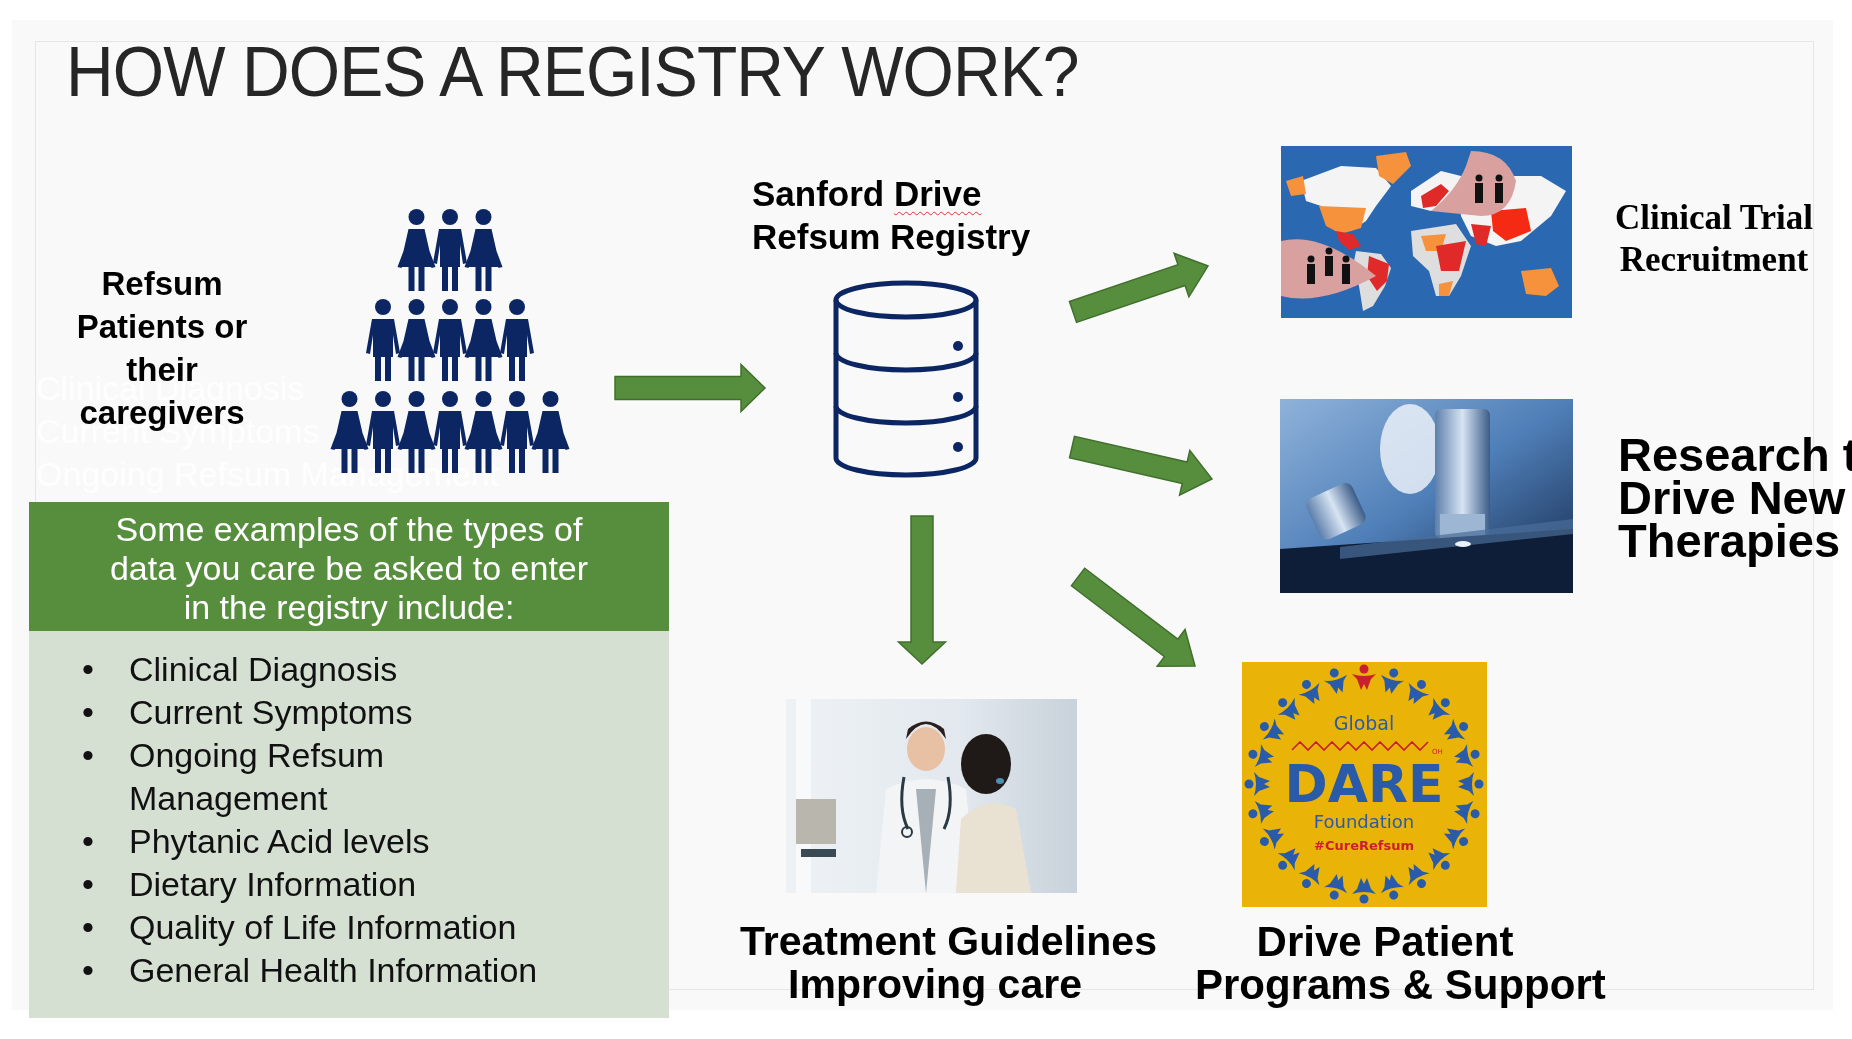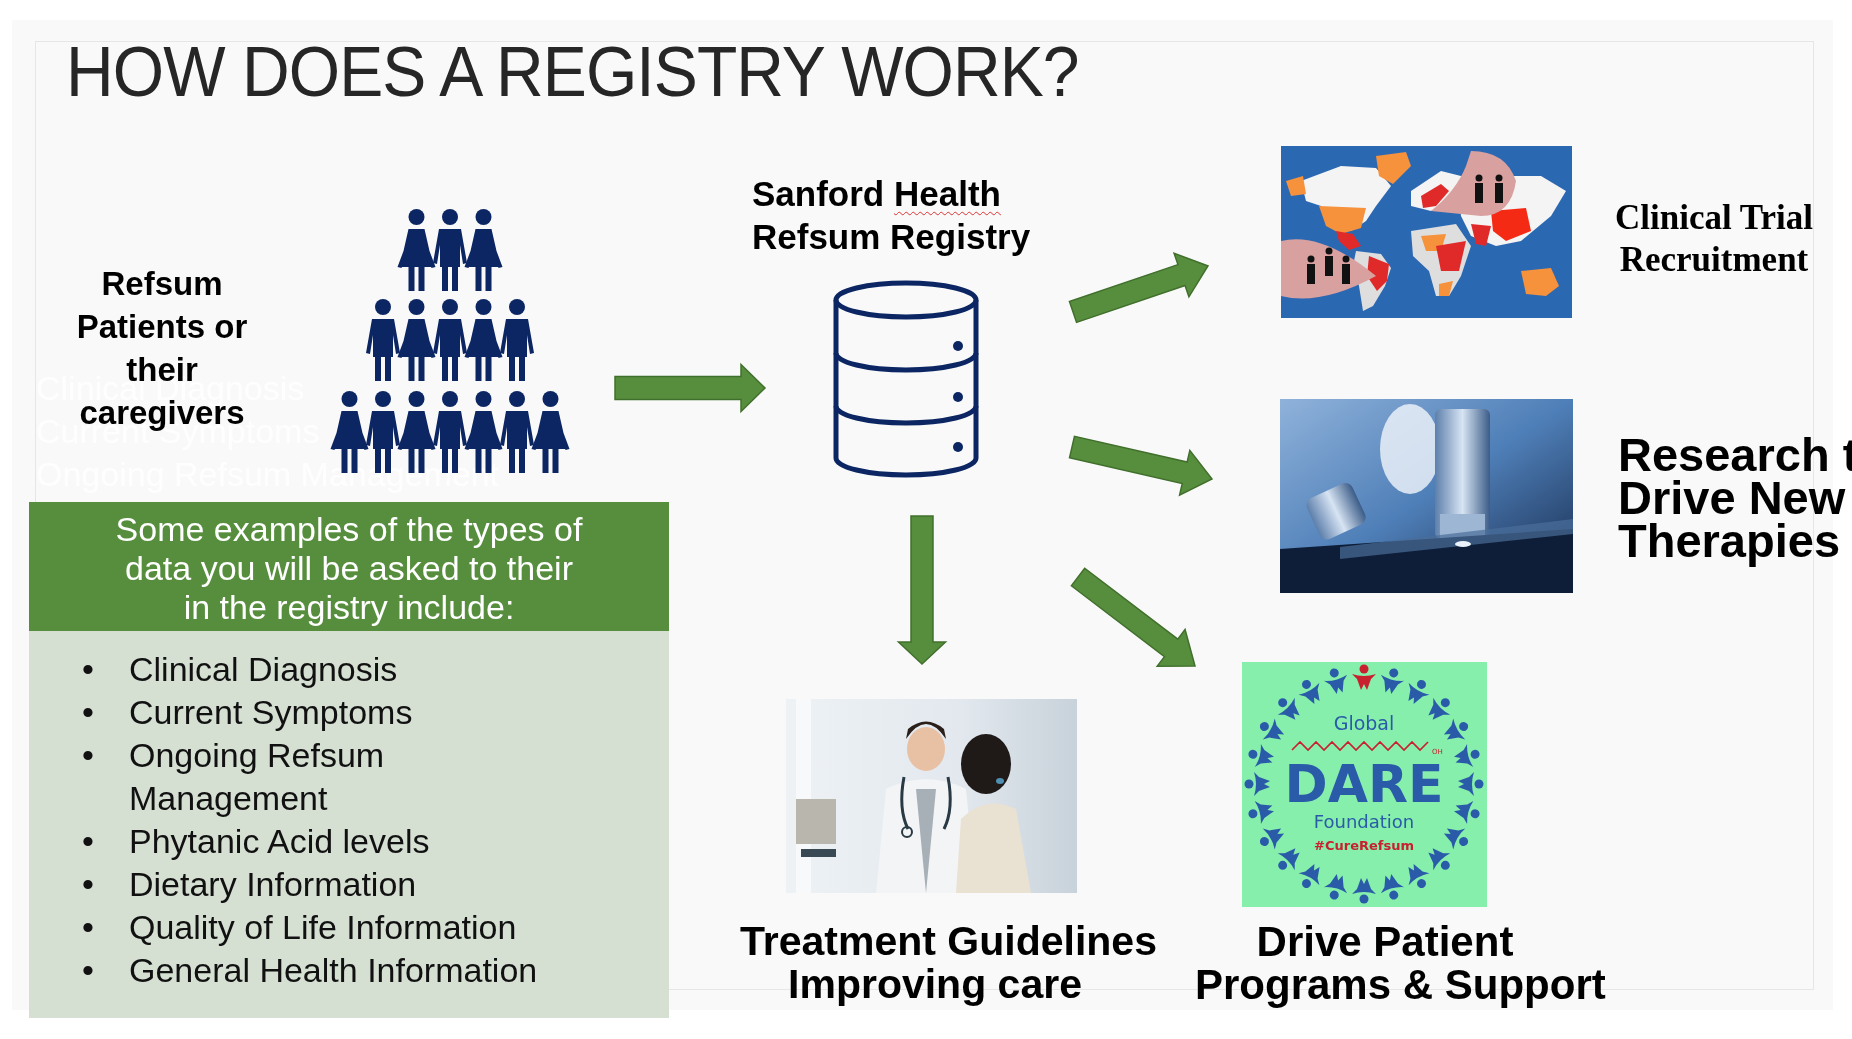--- a/index.html
+++ b/index.html
@@ -23,21 +23,21 @@
   #data-box-header { left:0; top:0; width:640px; height:129px; background:#578e3e; color:#fff; text-align:center;
                      font-size:34px; line-height:39px; padding-top:8px; box-sizing:border-box; }
   #data-list { left:0; top:146px; margin:0; padding:0; list-style:none; }
   #data-list li { position:relative; padding-left:100px; font-size:34px; line-height:43px; color:#111; white-space:nowrap; }
   #data-list li .bullet { position:absolute; left:53px; top:0; }
   #data-list li .cont { display:block; }
   .photo { position:absolute; overflow:hidden; }
   #map-image { left:1281px; top:146px; width:291px; height:172px; }
   #microscope-image { left:1280px; top:399px; width:293px; height:194px; }
   #doctor-image { left:786px; top:699px; width:291px; height:194px; }
-  #dare-logo { left:1242px; top:662px; width:245px; height:245px; background:#86efac; }
+  #dare-logo { left:1242px; top:662px; width:245px; height:245px; background:#eab308; }
 </style>
 </head>
 <body>
 
 <div id="slide-bg" class="abs"></div>
 <div id="slide-frame" class="abs"></div>
 
 <div id="title" class="abs">HOW DOES A REGISTRY WORK?</div>
 
 <div id="ghost-text" class="abs">
@@ -158,21 +158,21 @@
     </g>
   <g id="arrow-diag-down">
       <polygon points="1071.3402901483828,585.7548994678564 1164.4632915996835,656.5920544179911 1157.1981535797374,666.1428538374709 1195,666 1185.047849322864,629.5314560627986 1177.782711302918,639.0822554822784 1084.6597098516172,568.2451005321436" fill="#578e3e" stroke="#41702c" stroke-width="1.5"></polygon>
     </g>
   <g id="arrow-down">
       <polygon points="911,516 911,642 898.5,642 922,664 945.5,642 933,642 933,516" fill="#578e3e" stroke="#41702c" stroke-width="1.5"></polygon>
     </g>
 </svg>
 
 <div id="registry-label" class="abs bold-label">
-  <div><span>Sanford </span><span class="underline">Health</span></div>
+  <div><span>Sanford </span><span class="underline">Drive</span></div>
   <div>Refsum Registry</div>
 </div>
 
 <svg class="abs" style="left:830px;top:280px" width="152" height="200" viewBox="0 0 152 200">
   <g fill="none" stroke="#0b2663" stroke-width="5">
     <ellipse cx="76" cy="20" rx="70" ry="17"></ellipse>
     <path d="M6 20 V178 A70 17 0 0 0 146 178 V20"></path>
     <path d="M6 73 A70 17 0 0 0 146 73"></path>
     <path d="M6 126 A70 17 0 0 0 146 126"></path>
   </g>
@@ -403,21 +403,21 @@
 </div>
 
 <div id="support-label" class="abs bold-label">
   <div>Drive Patient</div>
   <div>Programs &amp; Support</div>
 </div>
 
 <div id="data-box" class="abs">
   <div id="data-box-header" class="abs">
     <div>Some examples of the types of</div>
-    <div>data you will be asked to their</div>
+    <div>data you care be asked to enter</div>
     <div>in the registry include:</div>
   </div>
   <ul id="data-list" class="abs">
       <li>
         <span class="bullet">•</span>
         <span class="cont">Clinical Diagnosis</span>
       </li>
       <li>
         <span class="bullet">•</span>
         <span class="cont">Current Symptoms</span>

